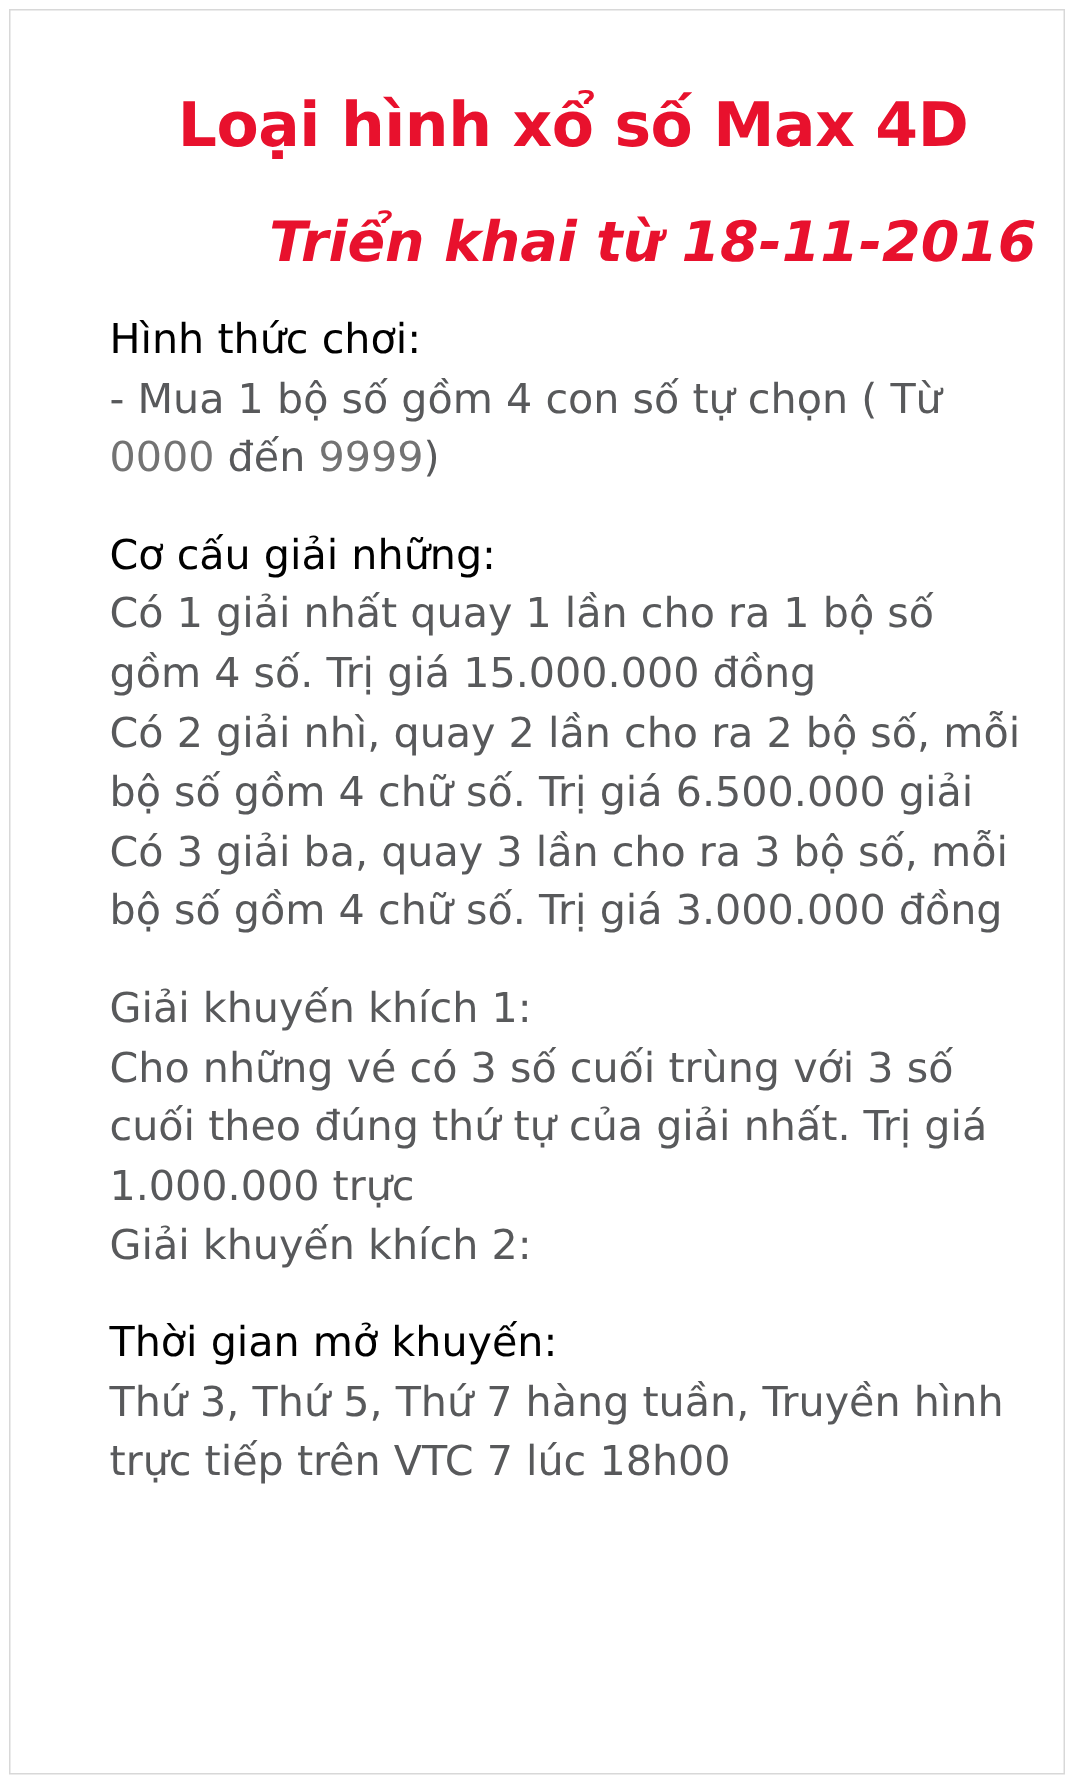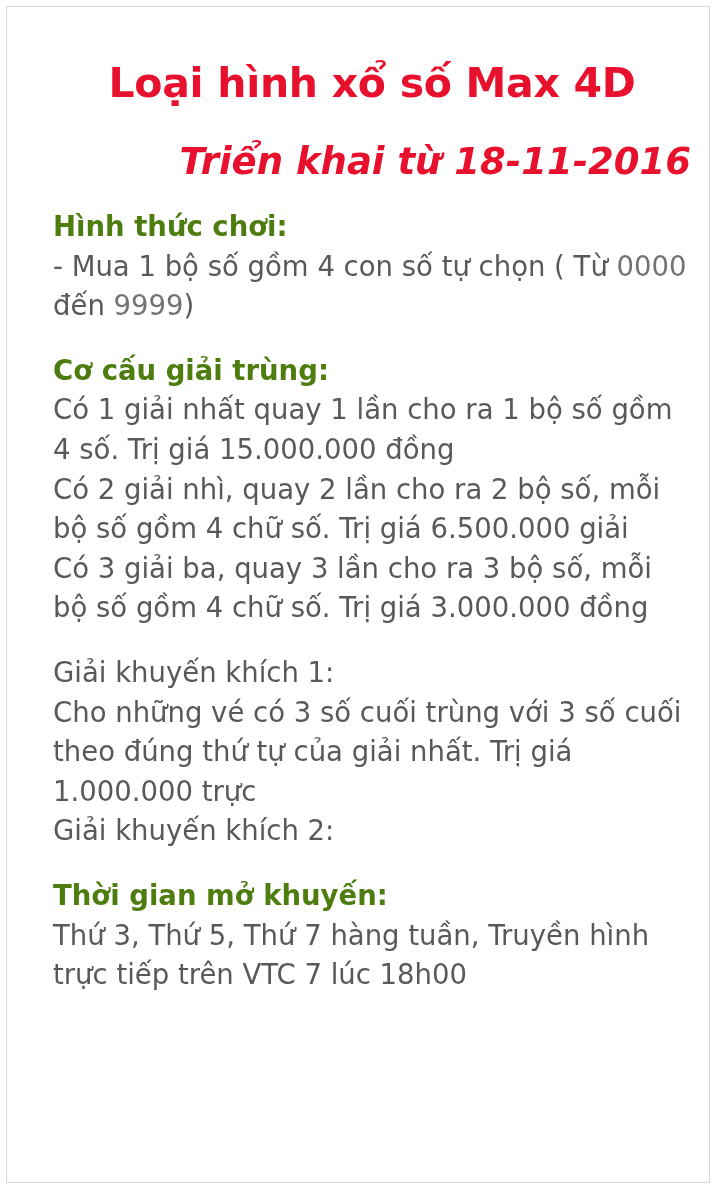--- a/index.html
+++ b/index.html
@@ -18,20 +18,21 @@
   .page {
     position: absolute;
     left: 6px;
     top: 6px;
     width: 704px;
     height: 1177px;
     background: #ffffff;
     border: 1px solid #d8d8d8;
     box-sizing: border-box;
     overflow: hidden;
+    padding-left: 20px;
   }
   .inner {
     padding: 0 18px 0 46px;
   }
   .title {
     color: #e8112d;
     font-weight: bold;
     font-size: 41px;
     text-align: center;
     margin: 52px 0 0 0;
@@ -45,22 +46,22 @@
     margin: 33px 0 0 0;
     letter-spacing: 0px;
   }
   .body {
     margin-top: 24px;
     font-size: 27.5px;
     line-height: 1.44;
     color: #58595b;
   }
   .h {
-    font-weight: bold;
-    color: #4d7c0f;
+    font-weight: normal;
+    color: #000000;
   }
   .red {
     color: #737373;
   }
   .b {
     font-weight: normal;
   }
   .para {
     margin: 0;
   }
@@ -78,21 +79,21 @@
 
     <h2 class="subtitle">Triển khai từ 18-11-2016</h2>
 
     <div class="body">
 
       <p class="para h">Hình thức chơi:</p>
       <p class="para"><span>- Mua 1 bộ số gồm 4 con số tự chọn ( Từ </span><span class="red">0000</span><span> đến </span><span class="red">9999</span><span>)</span></p>
 
       <div class="gap"></div>
 
-      <p class="para h">Cơ cấu giải trùng:</p>
+      <p class="para h">Cơ cấu giải những:</p>
       <p class="para"><span>Có 1 giải nhất quay 1 lần cho ra 1 bộ số gồm 4 số. Trị giá </span><span class="b">15.000.000 đồng</span></p>
       <p class="para"><span>Có 2 giải nhì, quay 2 lần cho ra 2 bộ số, mỗi bộ số gồm 4 chữ số. Trị giá </span><span class="b">6.500.000 giải</span></p>
       <p class="para"><span>Có 3 giải ba, quay 3 lần cho ra 3 bộ số, mỗi bộ số gồm 4 chữ số. Trị giá </span><span class="b">3.000.000 đồng</span></p>
 
       <div class="gap"></div>
 
       <p class="para">Giải khuyến khích 1:</p>
       <p class="para"><span>Cho những vé có 3 số cuối trùng với 3 số cuối theo đúng thứ tự của giải nhất. Trị giá </span><span class="b">1.000.000 trực</span></p>
       <p class="para">Giải khuyến khích 2:</p>
 

